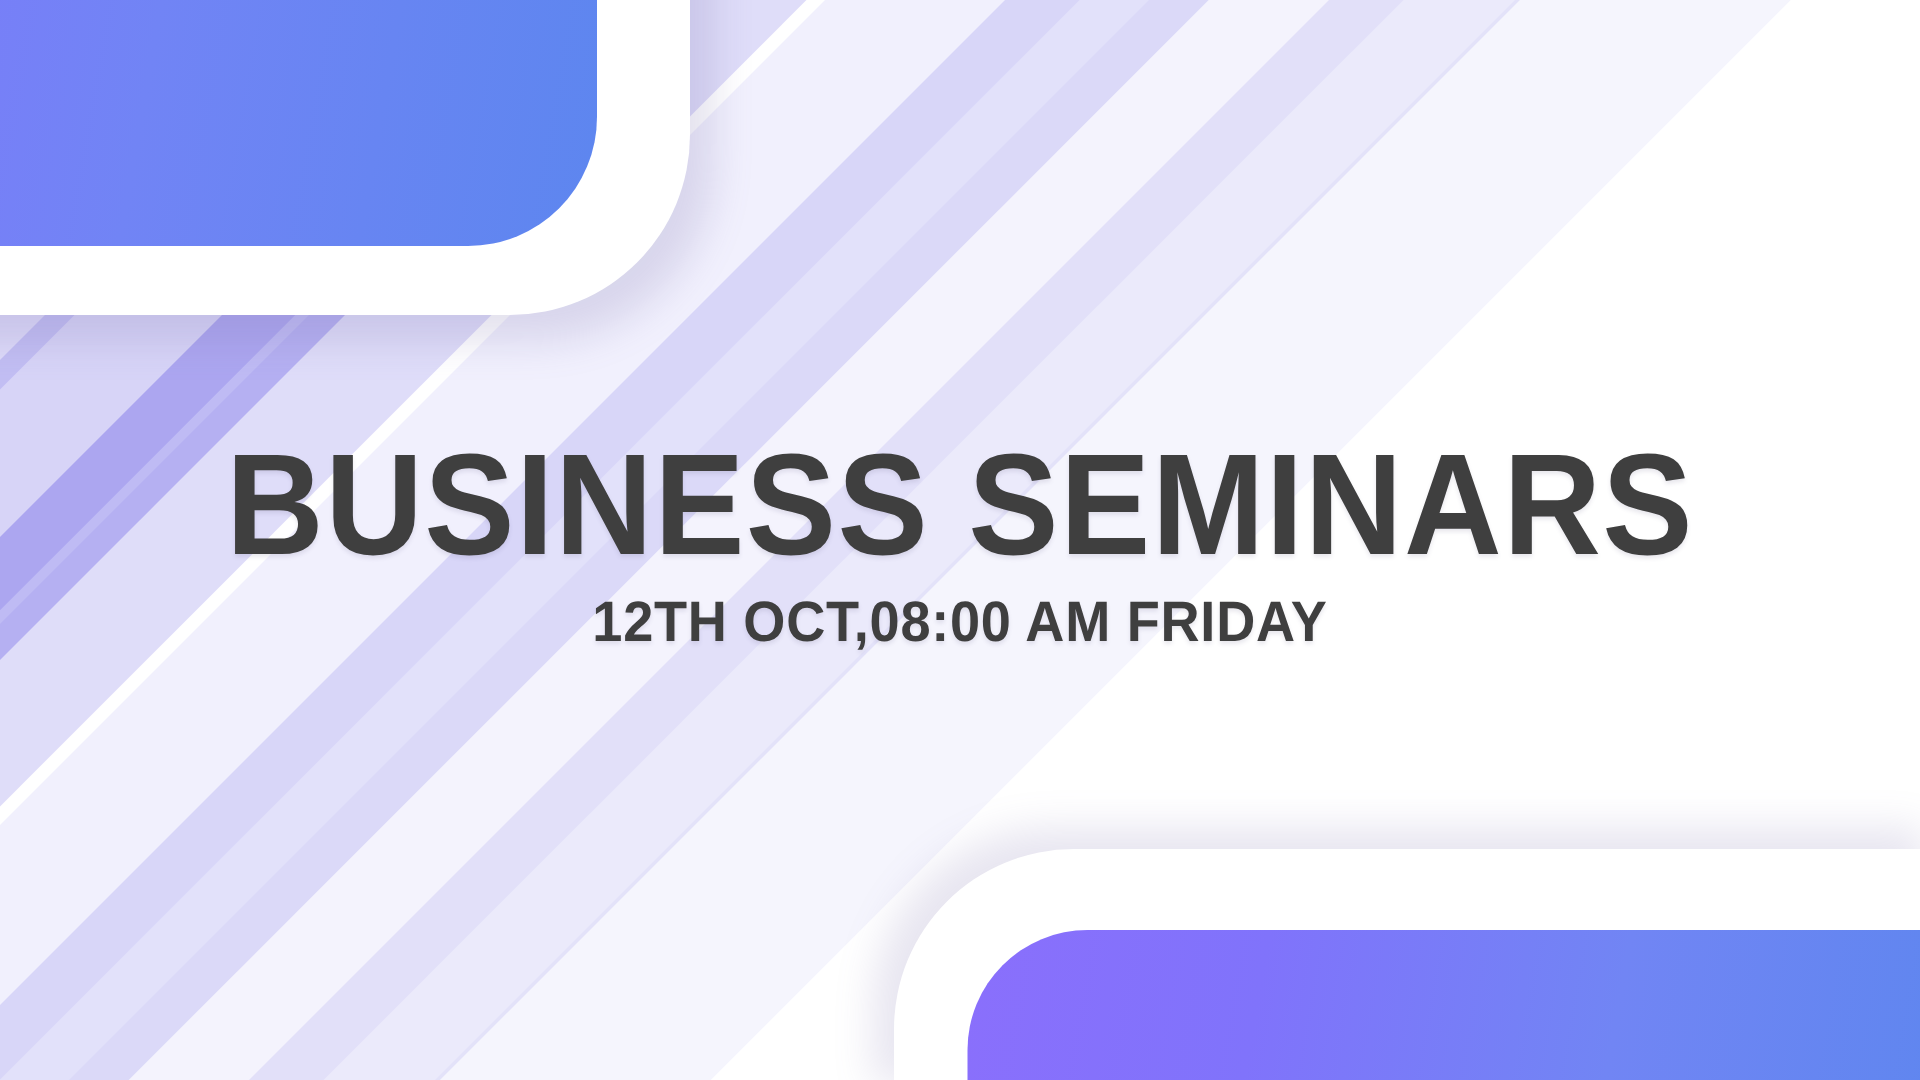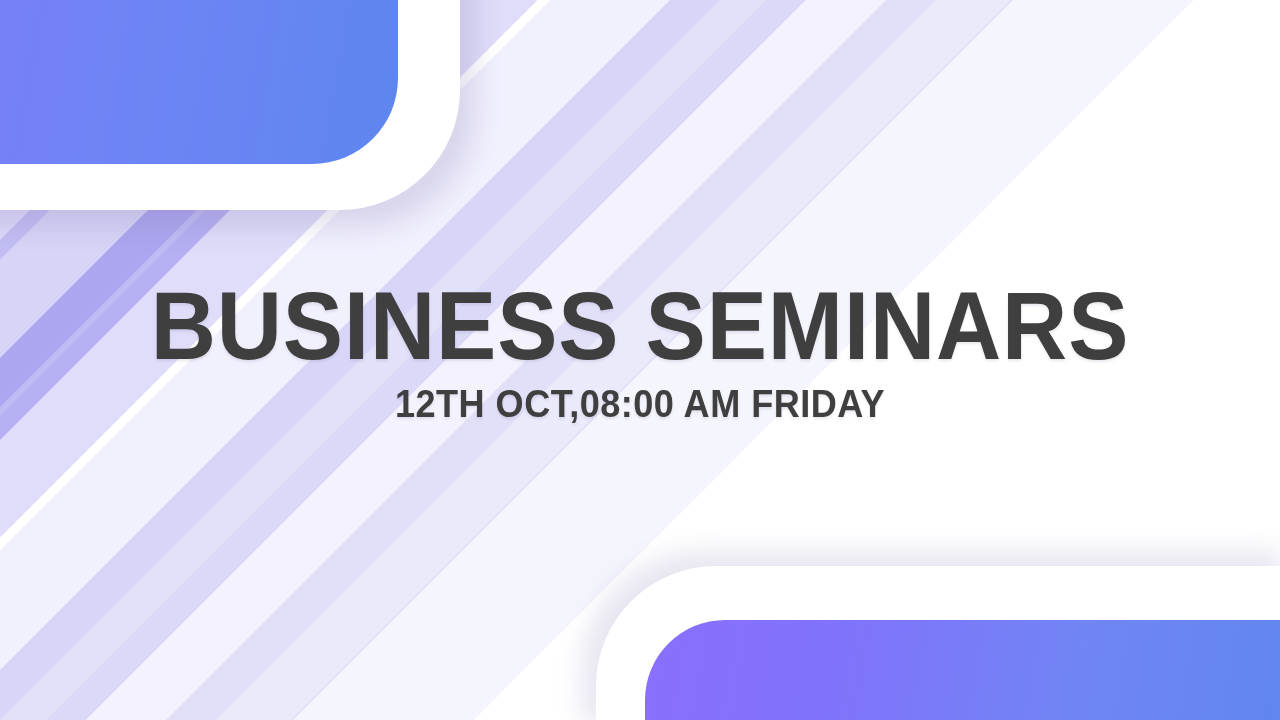--- a/index.html
+++ b/index.html
@@ -98,21 +98,21 @@
     height: 120px;
     border-top-left-radius: 80px;
     background: linear-gradient(100deg, #8a6ffc 0%, #8073fb 30%, #7185f4 66%, #5f86ef 100%);
   }
 
   
   #text-block {
     position: absolute;
     left: 0;
     right: 0;
-    top: 281px;
+    top: 292px;
     text-align: center;
     z-index: 6;
   }
   #event-title {
     margin: 0;
     font-family: "Liberation Sans", sans-serif;
     font-weight: 700;
     font-size: 96px;
     line-height: 0.94;
     letter-spacing: 1px;

